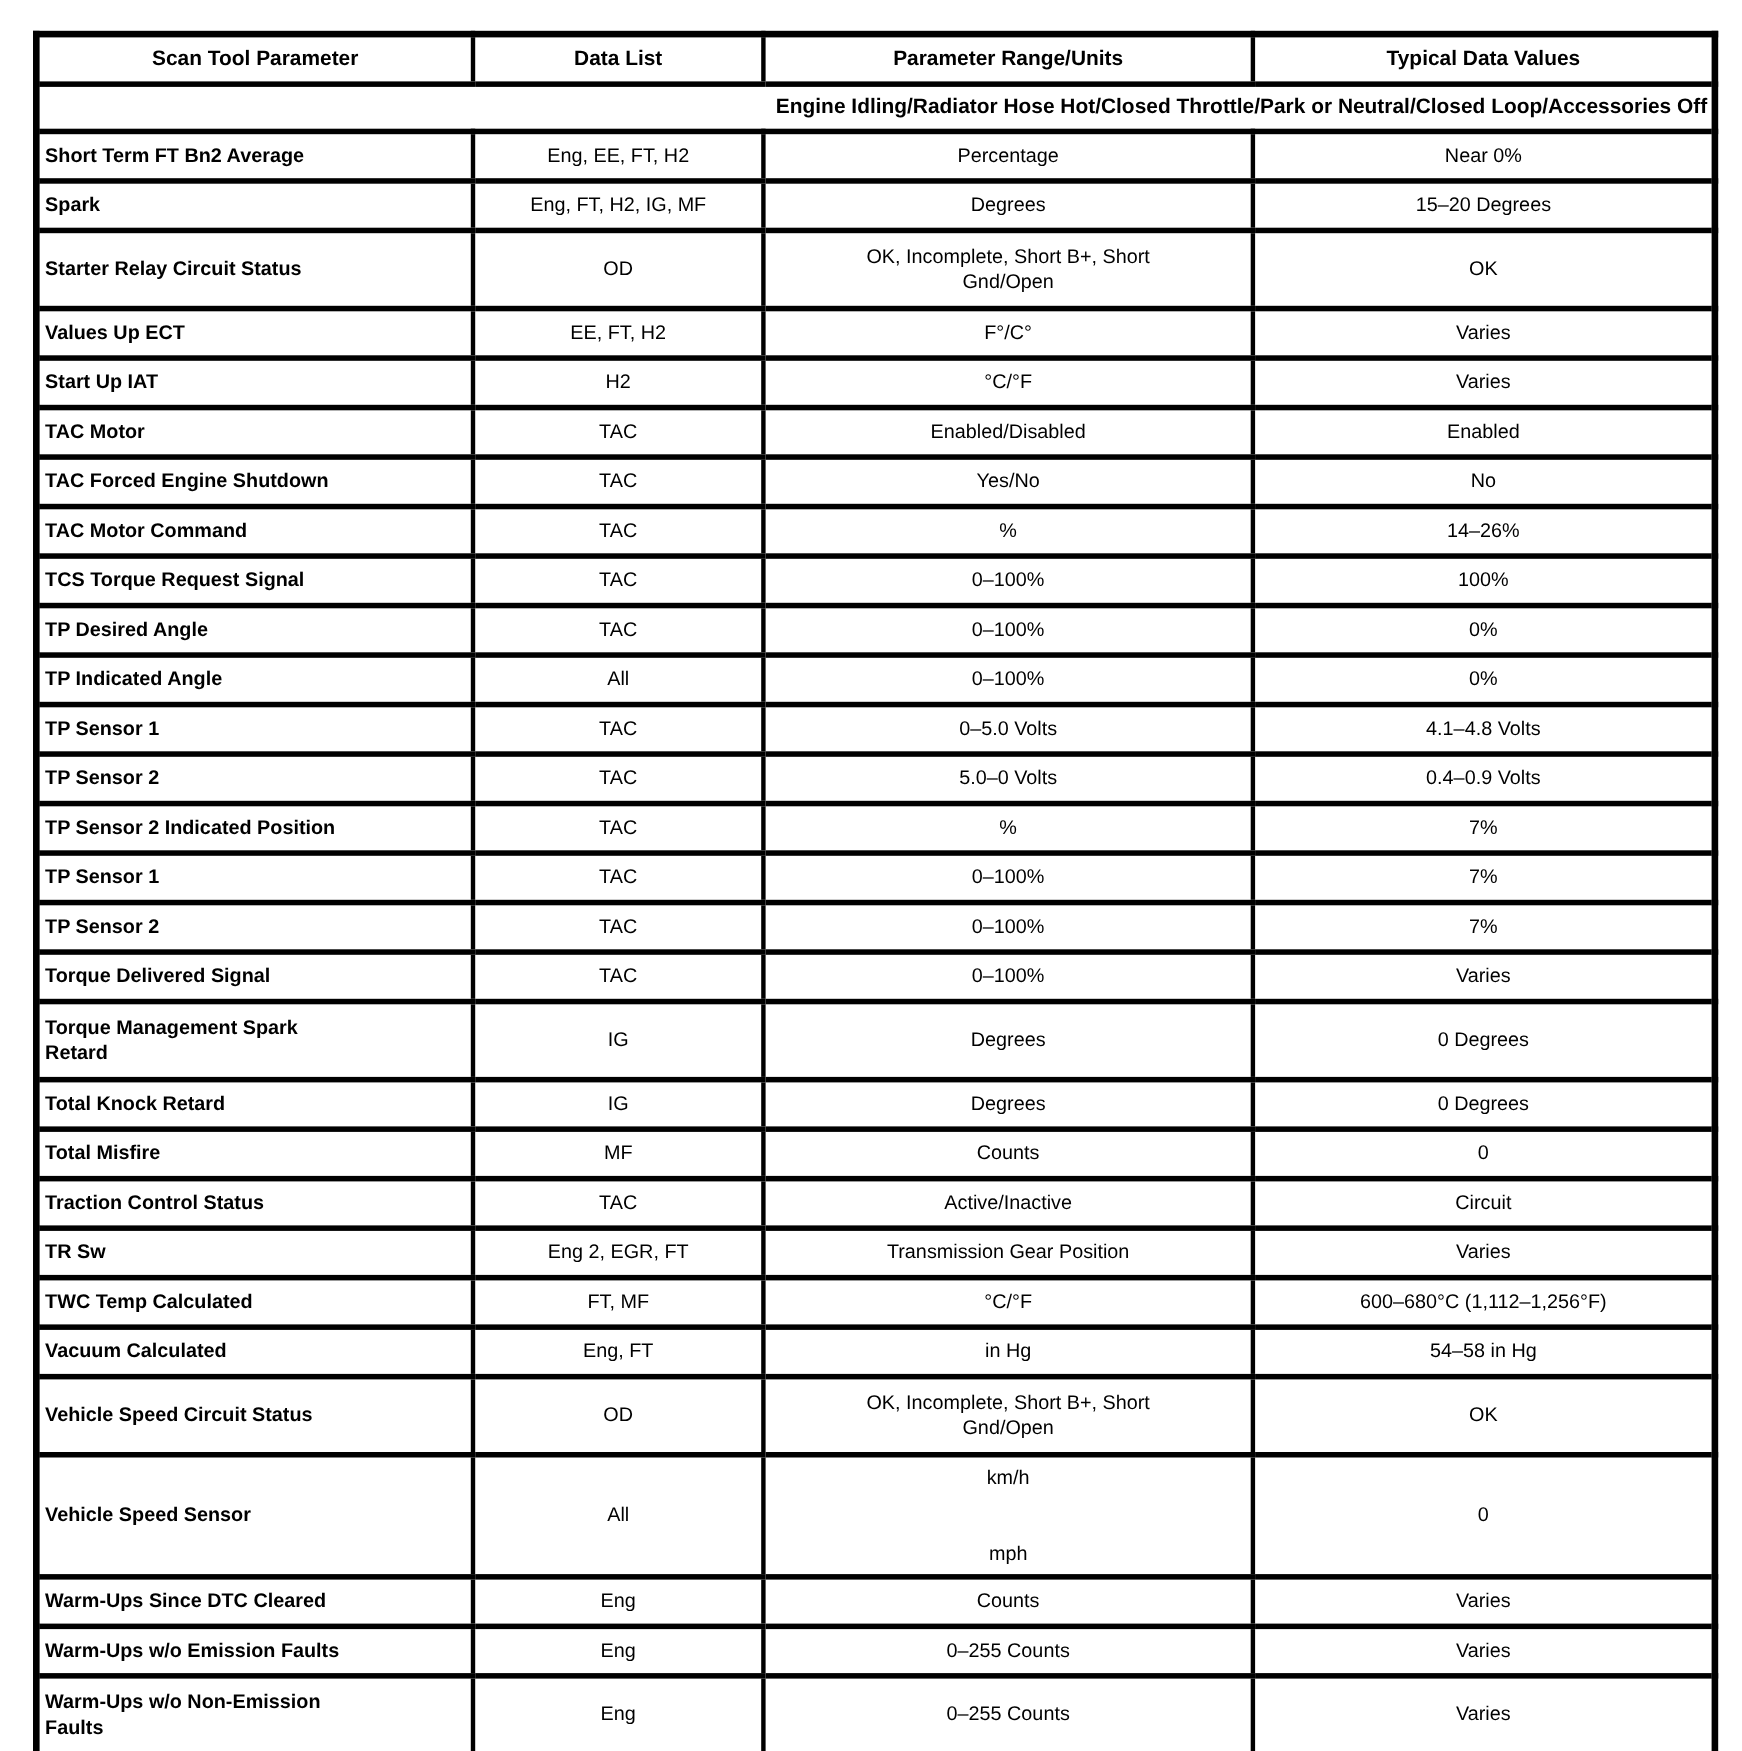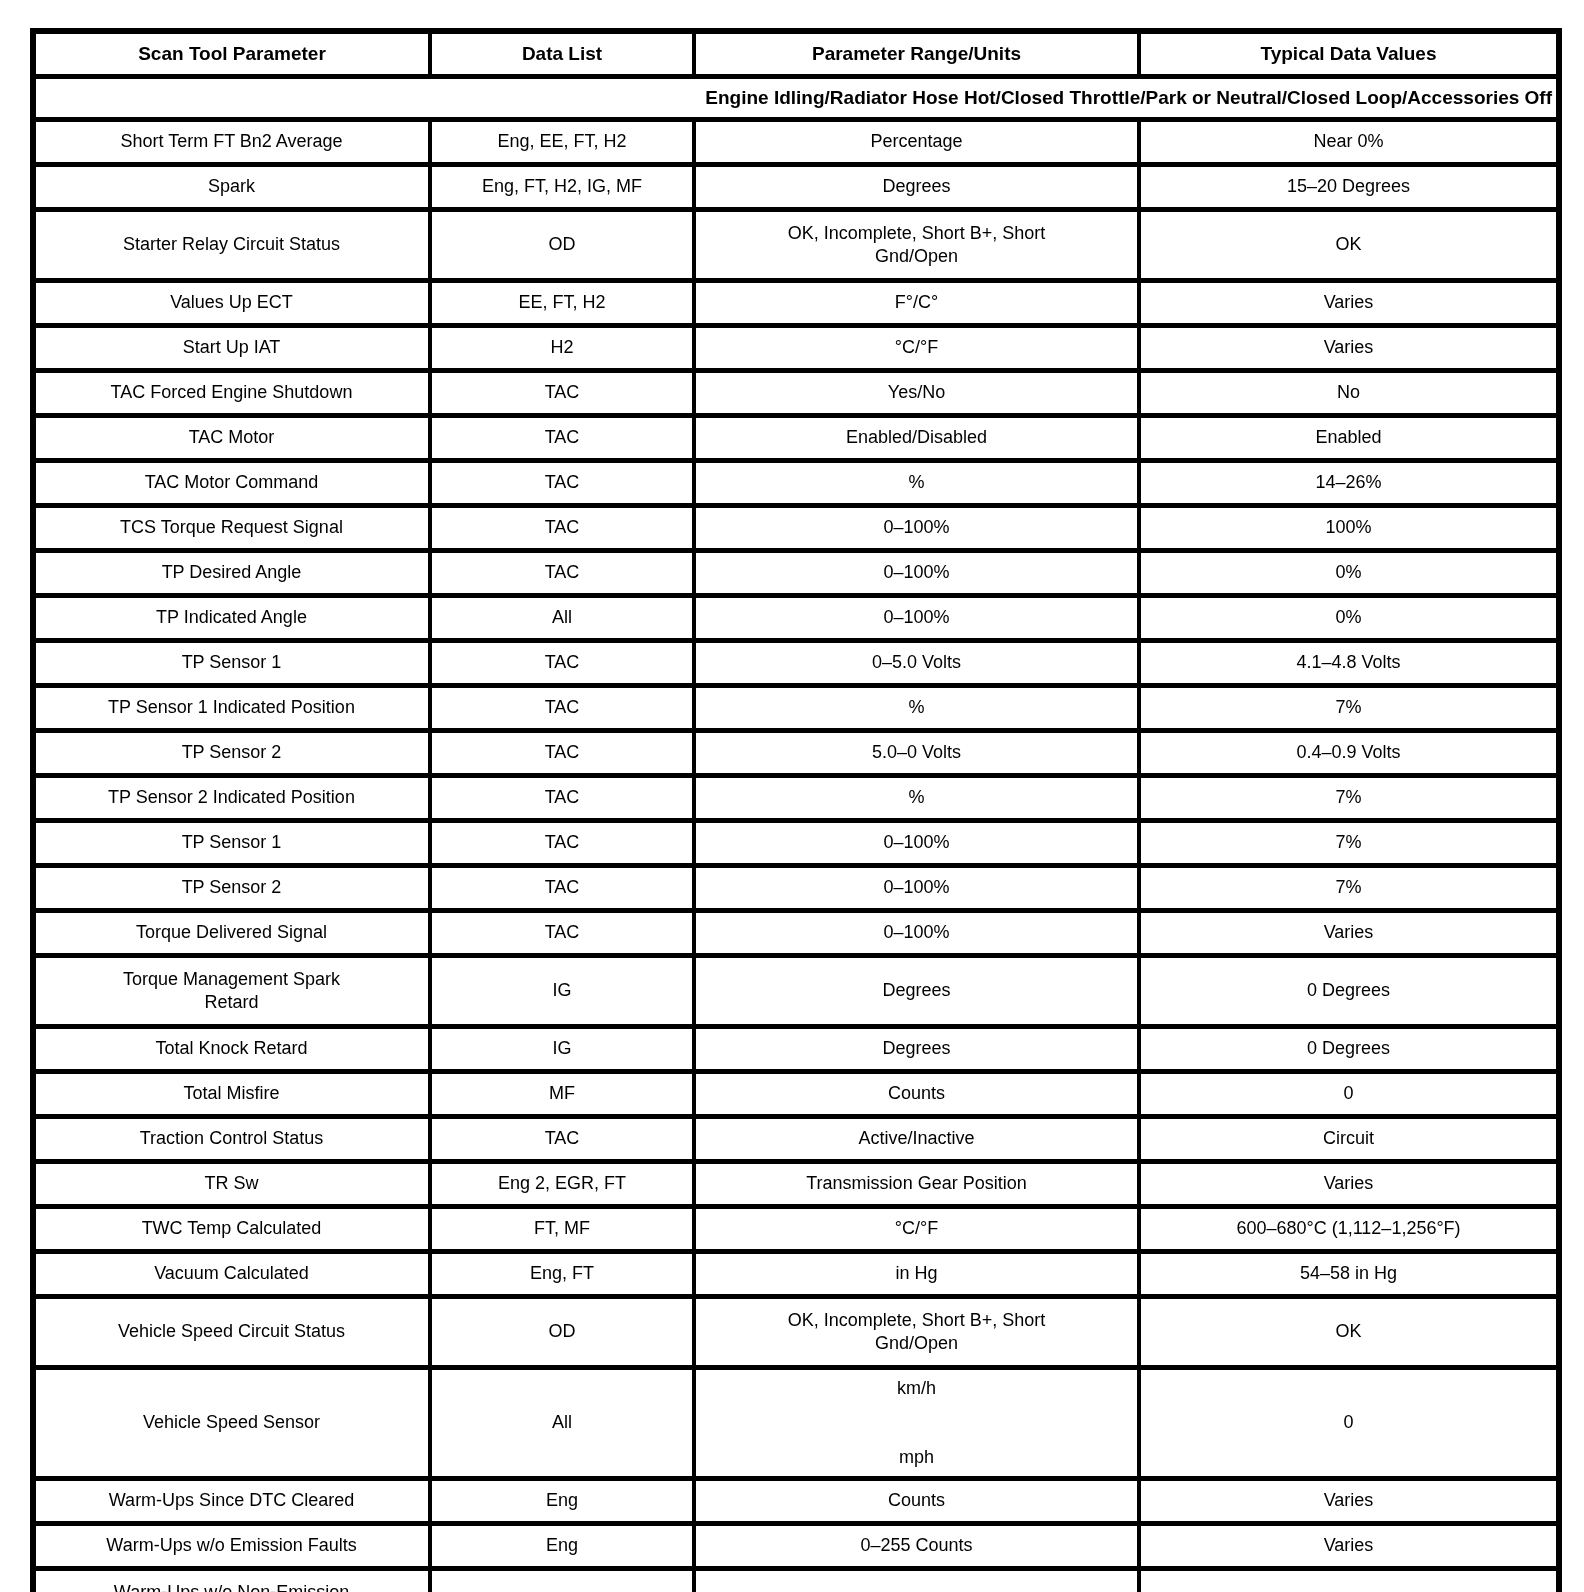--- a/index.html
+++ b/index.html
@@ -27,21 +27,21 @@
   }
   td.condition{
     font-size:19px;font-weight:bold;text-align:right;
     height:34px;padding:2px 4px;
   }
   tbody td{
     font-size:18px;line-height:1.28;text-align:center;vertical-align:middle;
     padding:3px 6px;height:34px;white-space:pre-line;
   }
   tbody td.param{
-    text-align:center;padding-left:5px;
+    text-align:left;padding-left:5px;font-weight:bold;
   }
   tr.row-tall td{height:60px;}
   tr.row-xtall td{height:100px;}
 </style>
 </head>
 <body>
 
 <div class="page">
   <table class="scan">
     <colgroup>
@@ -87,32 +87,32 @@
     <td>F°/C°</td>
     <td>Varies</td>
   </tr>
         <tr>
     <td class="param">Start Up IAT</td>
     <td>H2</td>
     <td>°C/°F</td>
     <td>Varies</td>
   </tr>
         <tr>
+    <td class="param">TAC Motor</td>
+    <td>TAC</td>
+    <td>Enabled/Disabled</td>
+    <td>Enabled</td>
+  </tr>
+        <tr>
     <td class="param">TAC Forced Engine Shutdown</td>
     <td>TAC</td>
     <td>Yes/No</td>
     <td>No</td>
   </tr>
         <tr>
-    <td class="param">TAC Motor</td>
-    <td>TAC</td>
-    <td>Enabled/Disabled</td>
-    <td>Enabled</td>
-  </tr>
-        <tr>
     <td class="param">TAC Motor Command</td>
     <td>TAC</td>
     <td>%</td>
     <td>14–26%</td>
   </tr>
         <tr>
     <td class="param">TCS Torque Request Signal</td>
     <td>TAC</td>
     <td>0–100%</td>
     <td>100%</td>
@@ -127,26 +127,20 @@
     <td class="param">TP Indicated Angle</td>
     <td>All</td>
     <td>0–100%</td>
     <td>0%</td>
   </tr>
         <tr>
     <td class="param">TP Sensor 1</td>
     <td>TAC</td>
     <td>0–5.0 Volts</td>
     <td>4.1–4.8 Volts</td>
-  </tr>
-        <tr>
-    <td class="param">TP Sensor 1 Indicated Position</td>
-    <td>TAC</td>
-    <td>%</td>
-    <td>7%</td>
   </tr>
         <tr>
     <td class="param">TP Sensor 2</td>
     <td>TAC</td>
     <td>5.0–0 Volts</td>
     <td>0.4–0.9 Volts</td>
   </tr>
         <tr>
     <td class="param">TP Sensor 2 Indicated Position</td>
     <td>TAC</td>

